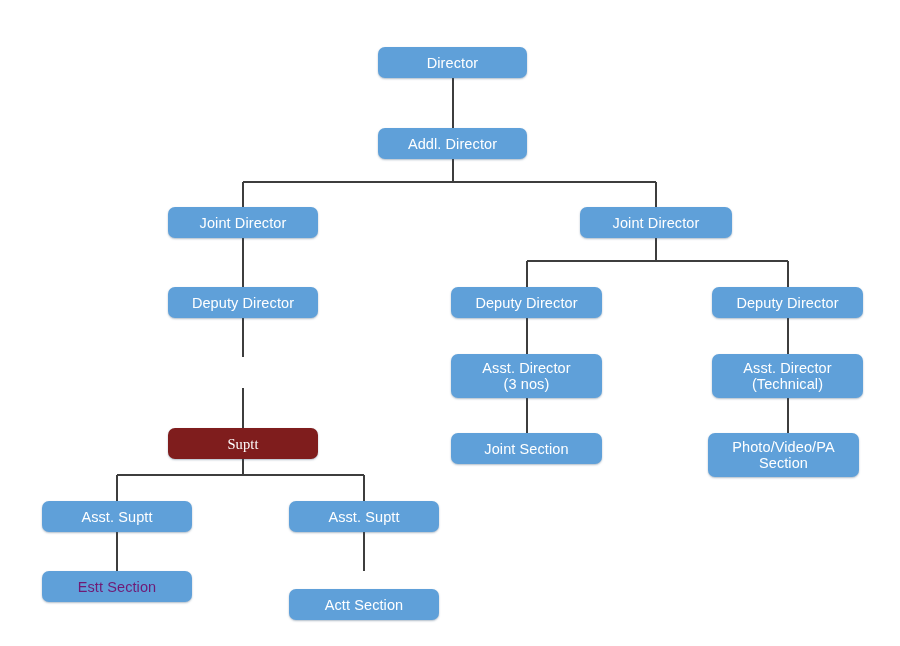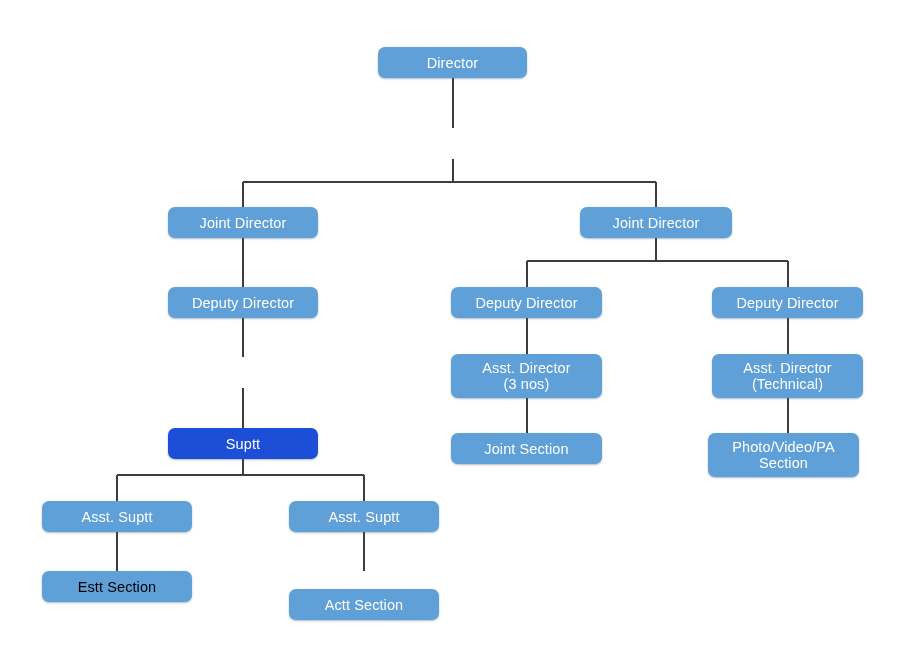--- a/index.html
+++ b/index.html
@@ -77,32 +77,33 @@
       <line x1="243" y1="459" x2="243" y2="475" stroke="#3d3d3d" stroke-width="2" shape-rendering="crispEdges"></line>
       <line x1="117" y1="475" x2="364" y2="475" stroke="#3d3d3d" stroke-width="2" shape-rendering="crispEdges"></line>
       <line x1="117" y1="475" x2="117" y2="501" stroke="#3d3d3d" stroke-width="2" shape-rendering="crispEdges"></line>
       <line x1="364" y1="475" x2="364" y2="501" stroke="#3d3d3d" stroke-width="2" shape-rendering="crispEdges"></line>
       <line x1="117" y1="532" x2="117" y2="571" stroke="#3d3d3d" stroke-width="2" shape-rendering="crispEdges"></line>
       <line x1="364" y1="532" x2="364" y2="571" stroke="#3d3d3d" stroke-width="2" shape-rendering="crispEdges"></line>
     </svg>
 
   <div id="node-layer">
       <div class="org-node" style="left: 378px; top: 47px; width: 149px; height: 31px; background: rgb(95, 160, 217); color: rgb(255, 255, 255); border-radius: 7px;">Director</div>
+      <div class="org-node" style="left: 378px; top: 128px; width: 149px; height: 31px; background: rgb(95, 160, 217); color: rgb(255, 255, 255); border-radius: 7px;">Addl. Director</div>
       <div class="org-node" style="left: 168px; top: 207px; width: 150px; height: 31px; background: rgb(95, 160, 217); color: rgb(255, 255, 255); border-radius: 7px;">Joint Director</div>
       <div class="org-node" style="left: 580px; top: 207px; width: 152px; height: 31px; background: rgb(95, 160, 217); color: rgb(255, 255, 255); border-radius: 7px;">Joint Director</div>
       <div class="org-node" style="left: 168px; top: 287px; width: 150px; height: 31px; background: rgb(95, 160, 217); color: rgb(255, 255, 255); border-radius: 7px;">Deputy Director</div>
       <div class="org-node" style="left: 451px; top: 287px; width: 151px; height: 31px; background: rgb(95, 160, 217); color: rgb(255, 255, 255); border-radius: 7px;">Deputy Director</div>
       <div class="org-node" style="left: 712px; top: 287px; width: 151px; height: 31px; background: rgb(95, 160, 217); color: rgb(255, 255, 255); border-radius: 7px;">Deputy Director</div>
       <div class="org-node" style="left: 451px; top: 354px; width: 151px; height: 44px; background: rgb(95, 160, 217); color: rgb(255, 255, 255); border-radius: 7px;">Asst. Director
 (3 nos)</div>
       <div class="org-node" style="left: 712px; top: 354px; width: 151px; height: 44px; background: rgb(95, 160, 217); color: rgb(255, 255, 255); border-radius: 7px;">Asst. Director
 (Technical)</div>
-      <div class="org-node" style="left: 168px; top: 428px; width: 150px; height: 31px; background: #1d4ed8; color: rgb(255, 255, 255); border-radius: 7px;">Suptt</div>
+      <div class="org-node" style="left: 168px; top: 428px; width: 150px; height: 31px; background: #7f1d1d; color: rgb(255, 255, 255); border-radius: 7px; font-family: Liberation Serif, serif;">Suptt</div>
       <div class="org-node" style="left: 451px; top: 433px; width: 151px; height: 31px; background: rgb(95, 160, 217); color: rgb(255, 255, 255); border-radius: 7px;">Joint Section</div>
       <div class="org-node" style="left: 708px; top: 433px; width: 151px; height: 44px; background: rgb(95, 160, 217); color: rgb(255, 255, 255); border-radius: 7px;">Photo/Video/PA
 Section</div>
       <div class="org-node" style="left: 42px; top: 501px; width: 150px; height: 31px; background: rgb(95, 160, 217); color: rgb(255, 255, 255); border-radius: 7px;">Asst. Suptt</div>
       <div class="org-node" style="left: 289px; top: 501px; width: 150px; height: 31px; background: rgb(95, 160, 217); color: rgb(255, 255, 255); border-radius: 7px;">Asst. Suptt</div>
-      <div class="org-node" style="left: 42px; top: 571px; width: 150px; height: 31px; background: rgb(95, 160, 217); color: #000000; border-radius: 7px;">Estt Section</div>
+      <div class="org-node" style="left: 42px; top: 571px; width: 150px; height: 31px; background: rgb(95, 160, 217); color: #701a75; border-radius: 7px;">Estt Section</div>
       <div class="org-node" style="left: 289px; top: 589px; width: 150px; height: 31px; background: rgb(95, 160, 217); color: rgb(255, 255, 255); border-radius: 7px;">Actt Section</div>
     </div>
 
 </div>
 
 </body></html>

